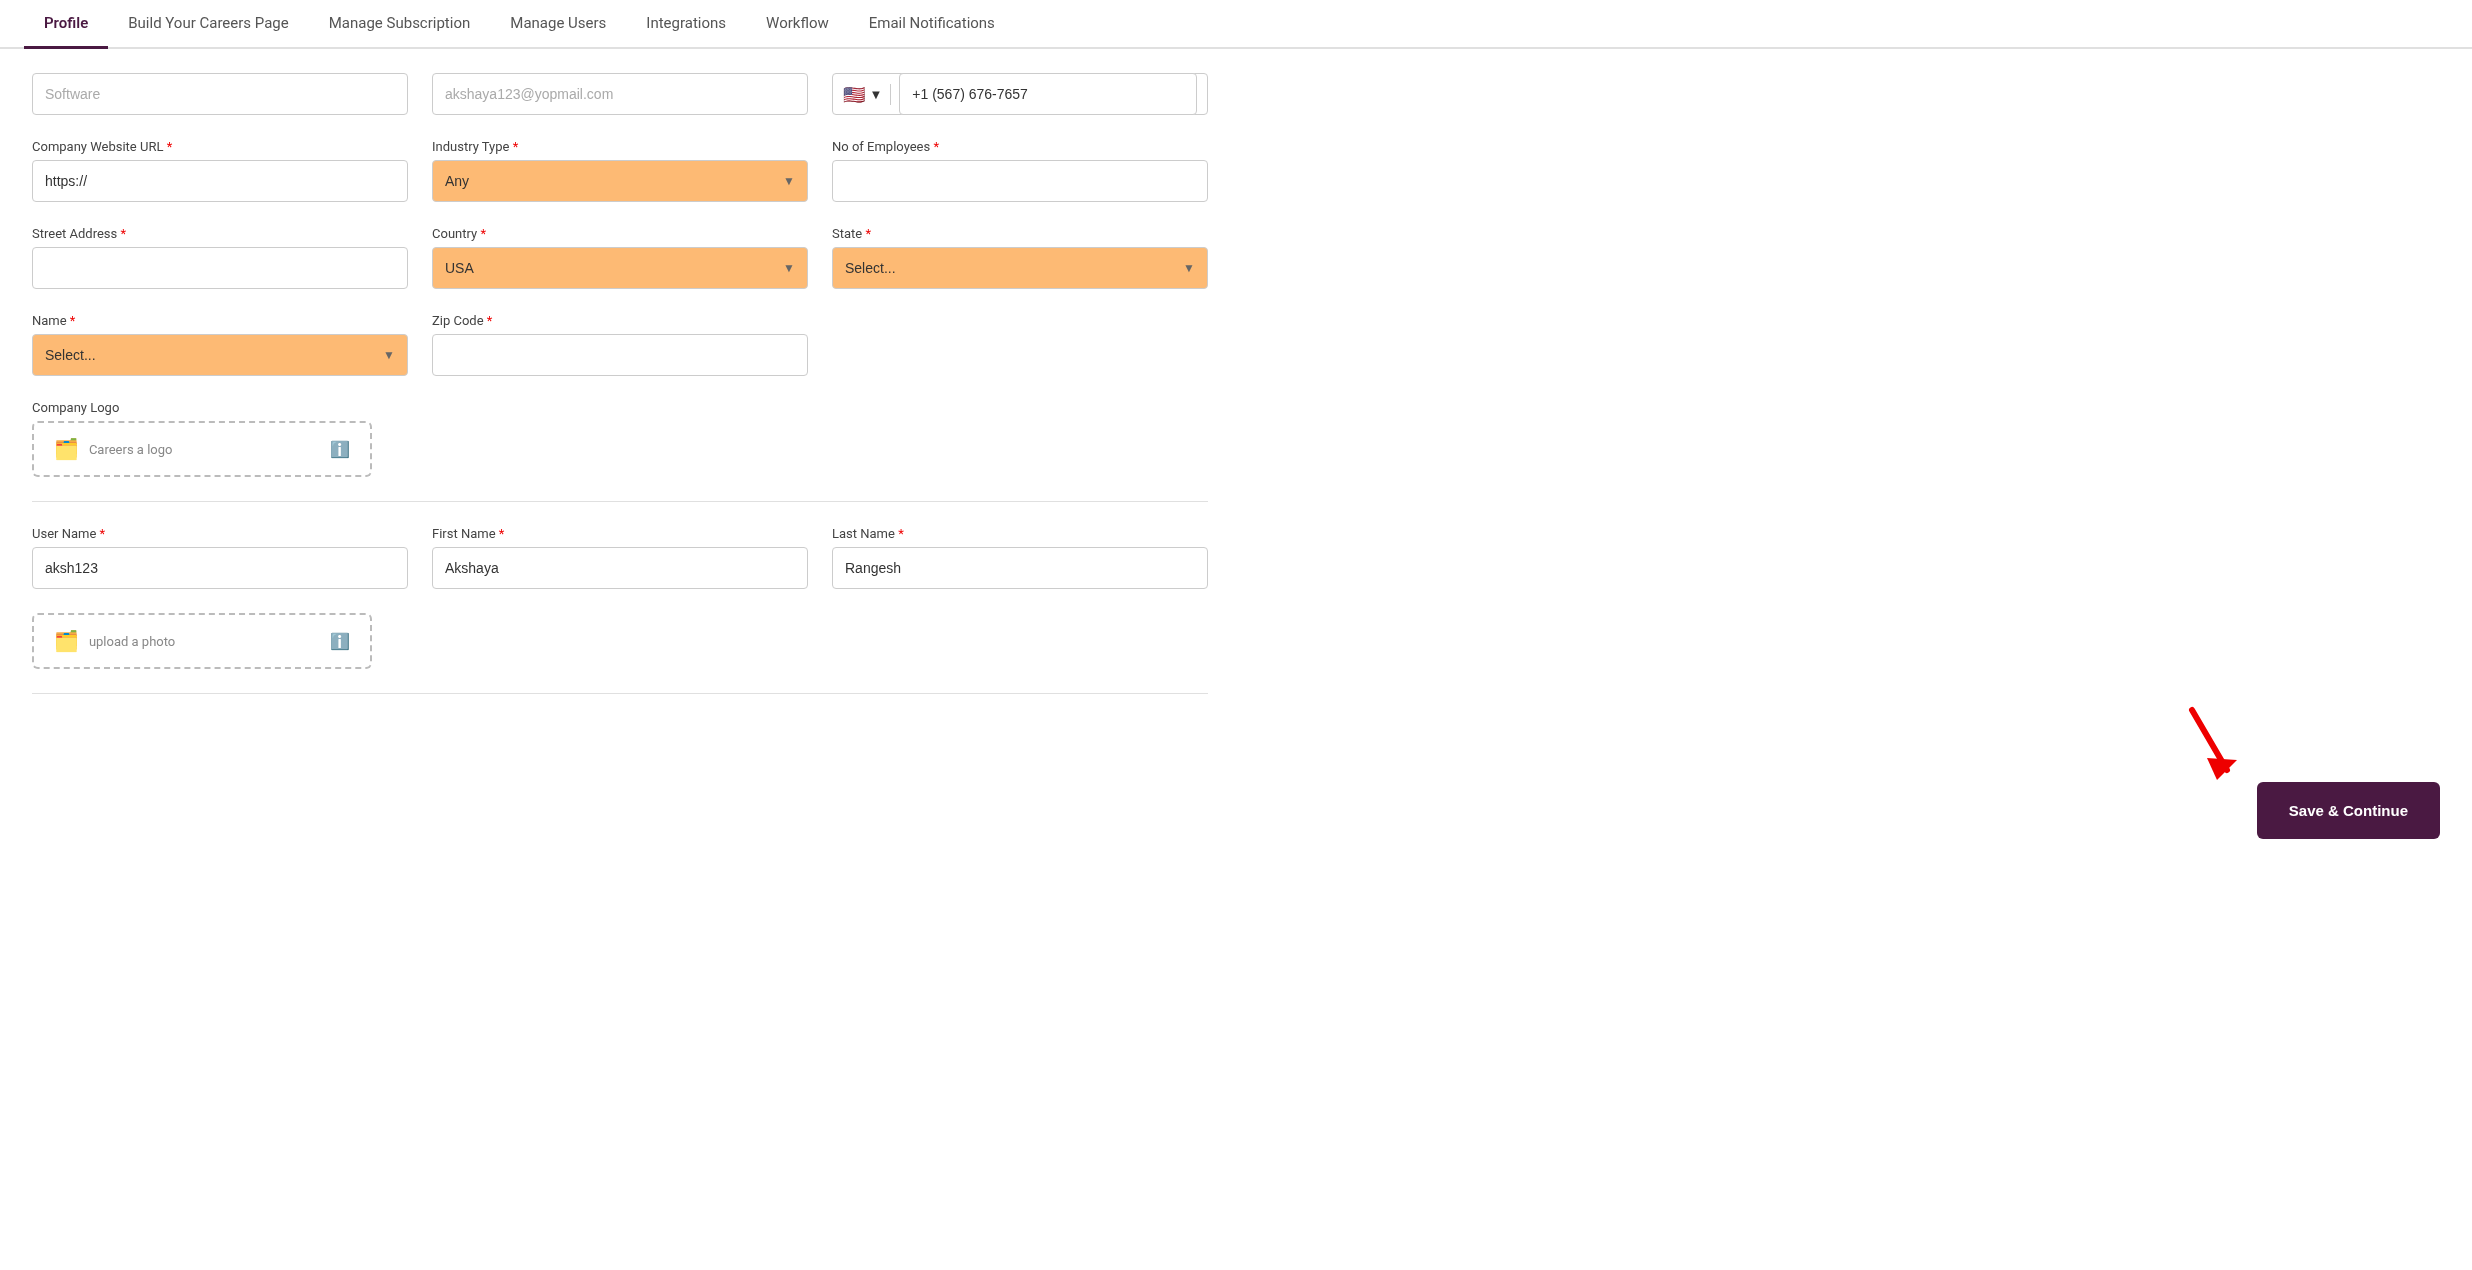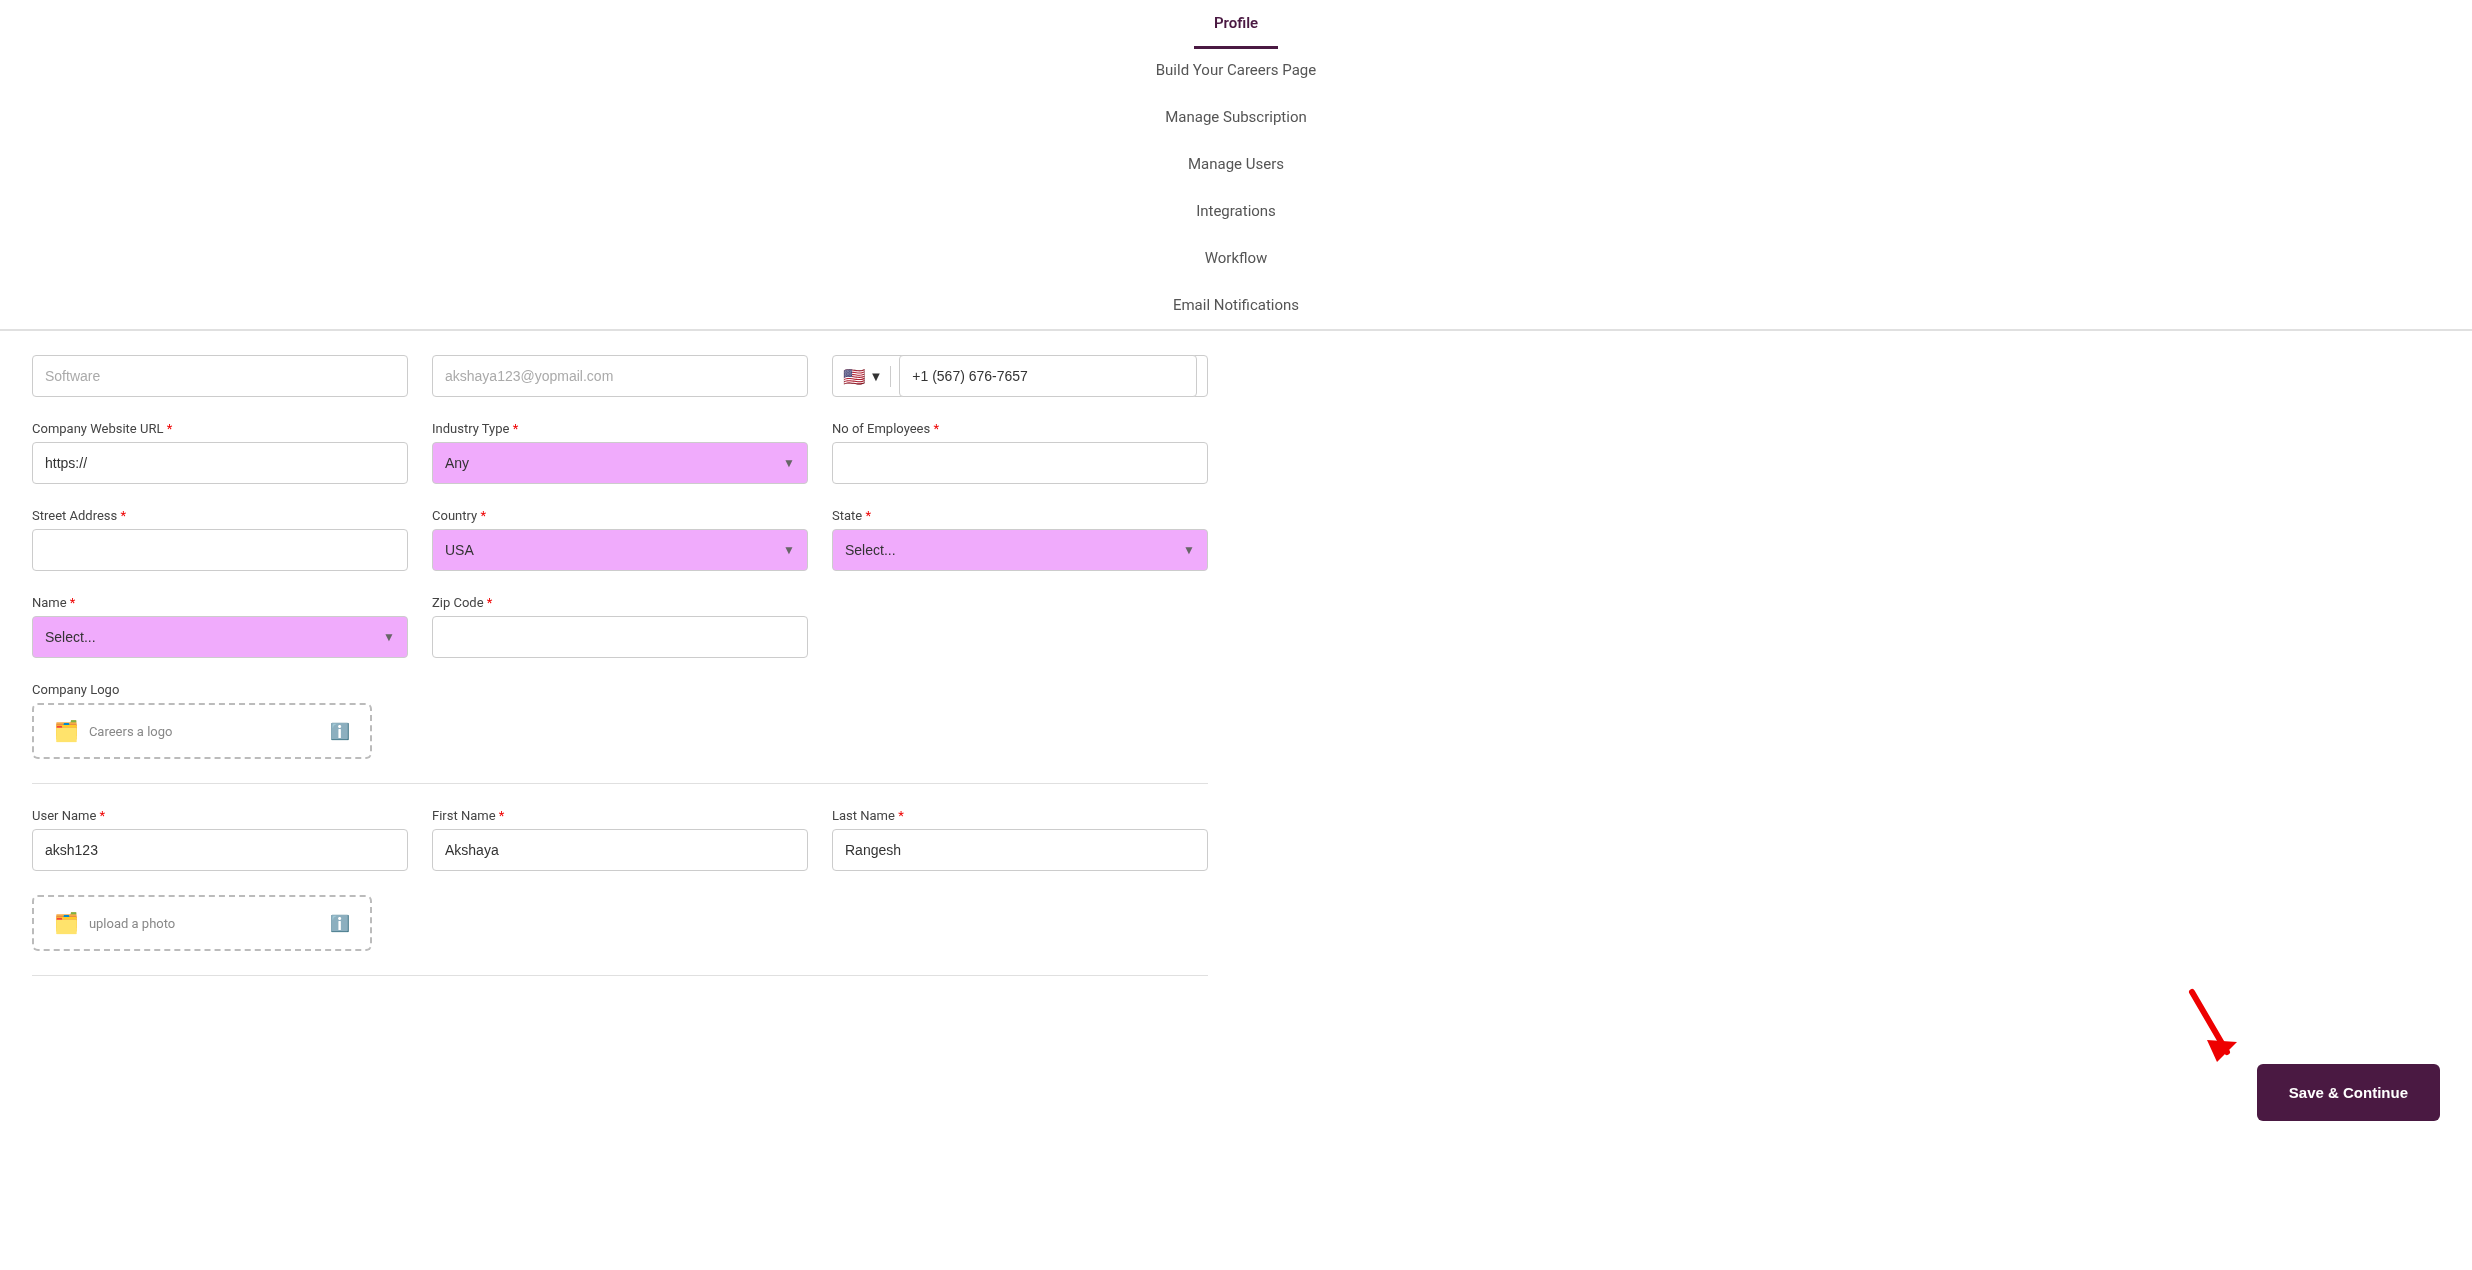--- a/index.html
+++ b/index.html
@@ -10,21 +10,20 @@
       font-size: 14px;
     }
 
     
     .nav-bar {
       display: flex;
       align-items: center;
       border-bottom: 2px solid #e0e0e0;
       padding: 0 24px;
       gap: 0;
-      flex-direction: column;
     }
     .nav-tab {
       padding: 14px 20px;
       cursor: pointer;
       font-size: 15px;
       color: #555;
       border-bottom: 3px solid transparent;
       margin-bottom: -2px;
       white-space: nowrap;
     }
@@ -74,21 +73,21 @@
 
     
     .select-wrapper {
       position: relative;
       border: 1px solid #ccc;
       border-radius: 4px;
       height: 42px;
       display: flex;
       align-items: center;
       padding: 0 12px;
-      background: #f0abfc;
+      background: #fdba74;
       cursor: pointer;
     }
     .select-wrapper select {
       appearance: none;
       border: none;
       background: transparent;
       font-size: 14px;
       color: #333;
       width: 100%;
       outline: none;

